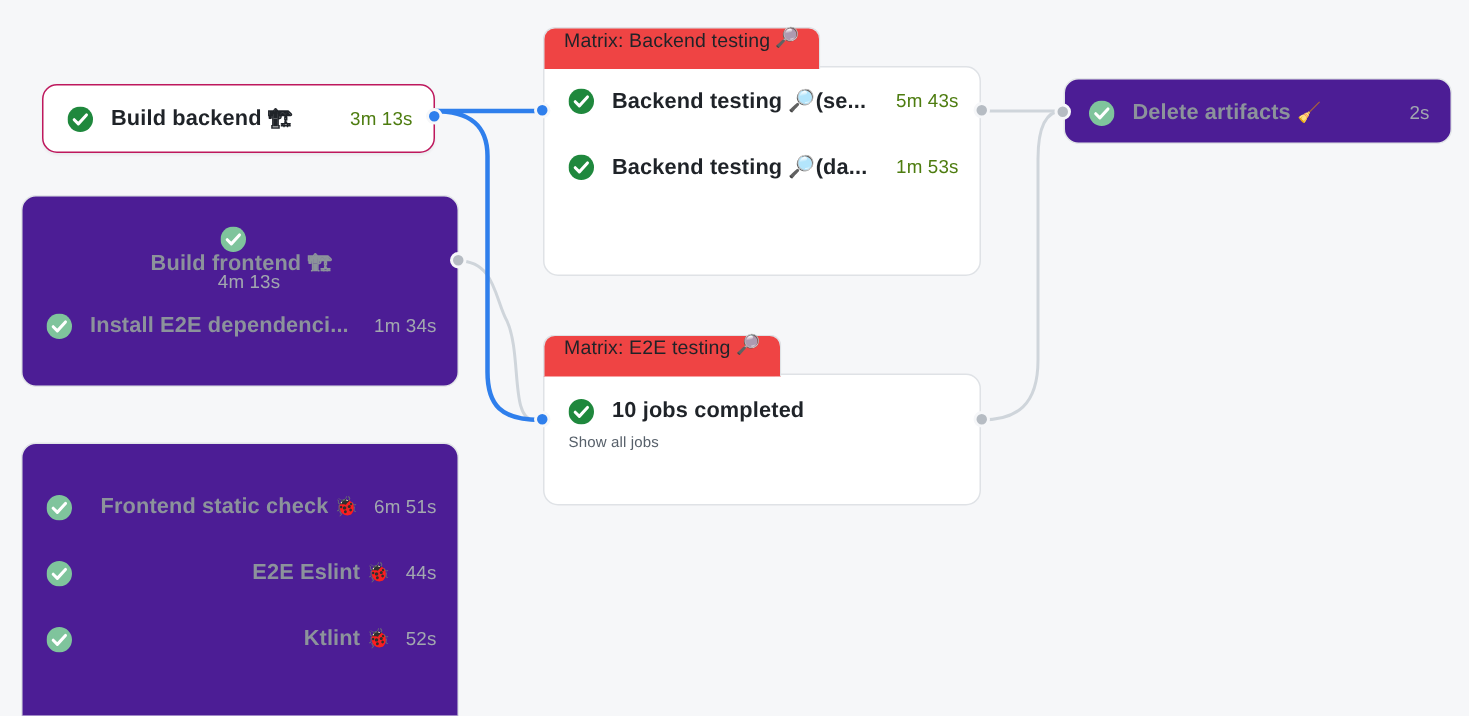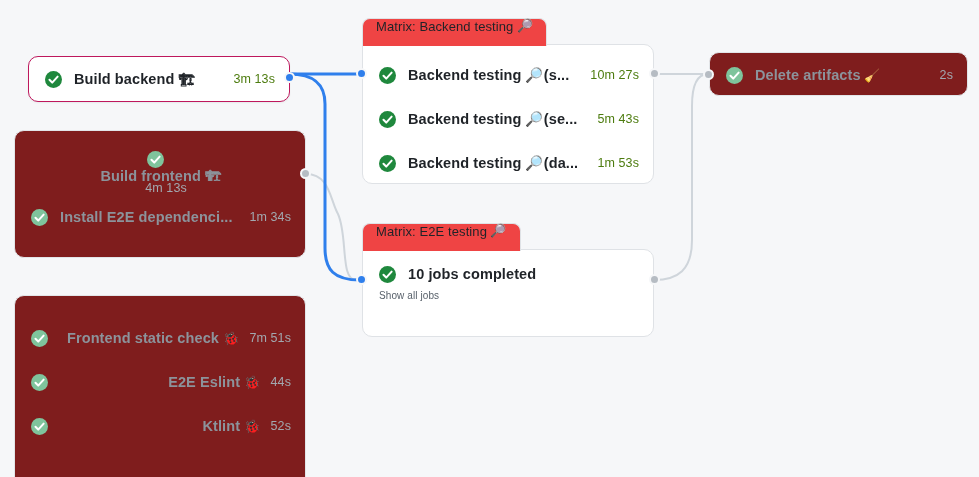--- a/index.html
+++ b/index.html
@@ -42,21 +42,21 @@
 
   .card {
     box-sizing: border-box;
     border: 1px solid #dfe2e6;
     border-radius: 10px;
     background: #ffffff;
   }
 
   
   .card.group {
-    background: #7f1d1d;
+    background: #4c1d95;
     border-color: #e2e5e8;
   }
 
   .card.selected {
     background: #ffffff;
     border: 1px solid #be185d;
     box-shadow: 0 1px 2px rgba(16,24,40,.06);
   }
 
   .card.matrix {
@@ -226,21 +226,21 @@
   <div class="node" style="left:14px; top:295px; width:292px;">
     <div class="card group" style="height:204px;text-align:right;">
       <div class="row dim" style="margin-top:20px;">
         <span class="check">
           <svg width="17" height="17" viewBox="0 0 16 16">
             <circle cx="8" cy="8" r="8" fill="#7fc49c"></circle>
             <path d="M4.2 8.3 L6.8 10.9 L11.9 5.3" fill="none" stroke="#fff" stroke-width="1.9" stroke-linecap="round" stroke-linejoin="round"></path>
           </svg>
         </span>
         <span class="label"><span>Frontend static check</span> <span class="emoji">🐞</span></span>
-        <span class="dur">7m 51s</span>
+        <span class="dur">6m 51s</span>
       </div>
       <div class="row dim">
         <span class="check">
           <svg width="17" height="17" viewBox="0 0 16 16">
             <circle cx="8" cy="8" r="8" fill="#7fc49c"></circle>
             <path d="M4.2 8.3 L6.8 10.9 L11.9 5.3" fill="none" stroke="#fff" stroke-width="1.9" stroke-linecap="round" stroke-linejoin="round"></path>
           </svg>
         </span>
         <span class="label"><span>E2E Eslint</span> <span class="emoji">🐞</span></span>
         <span class="dur">44s</span>
@@ -258,30 +258,20 @@
     </div>
   </div>
 
   <div class="node" style="left:362px; top:44px; width:292px;">
     <div class="card matrix" style="height:140px; position:relative;">
 
       <div class="mtab">
         <span>Matrix: Backend testing</span>&nbsp;<span class="emoji">🔎</span>
       </div>
 
-      <div class="row" style="margin-top:8px;">
-        <span class="check">
-          <svg width="17" height="17" viewBox="0 0 16 16">
-            <circle cx="8" cy="8" r="8" fill="#1f883d"></circle>
-            <path d="M4.2 8.3 L6.8 10.9 L11.9 5.3" fill="none" stroke="#fff" stroke-width="1.9" stroke-linecap="round" stroke-linejoin="round"></path>
-          </svg>
-        </span>
-        <span class="label bold">Backend testing 🔎(s...</span>
-        <span class="dur">10m 27s</span>
-      </div>
 
       <div class="row">
         <span class="check">
           <svg width="17" height="17" viewBox="0 0 16 16">
             <circle cx="8" cy="8" r="8" fill="#1f883d"></circle>
             <path d="M4.2 8.3 L6.8 10.9 L11.9 5.3" fill="none" stroke="#fff" stroke-width="1.9" stroke-linecap="round" stroke-linejoin="round"></path>
           </svg>
         </span>
         <span class="label bold">Backend testing 🔎(se...</span>
         <span class="dur">5m 43s</span>

